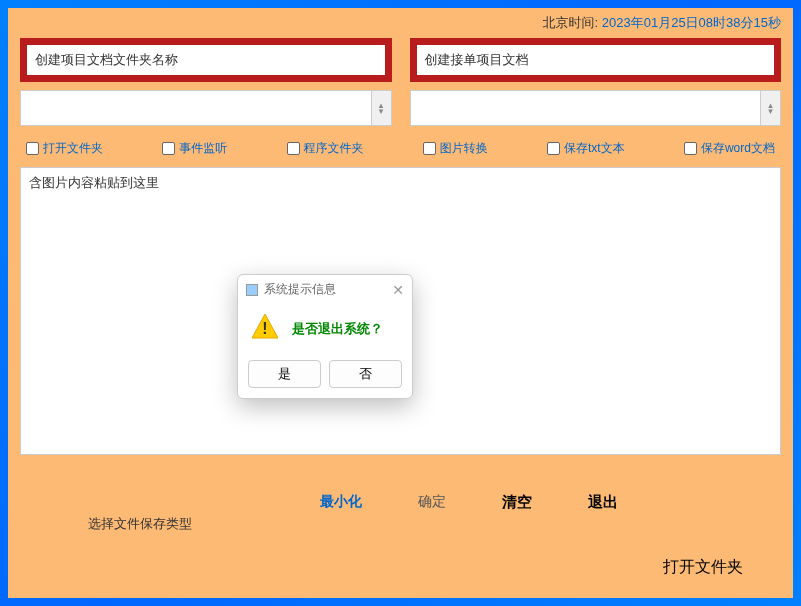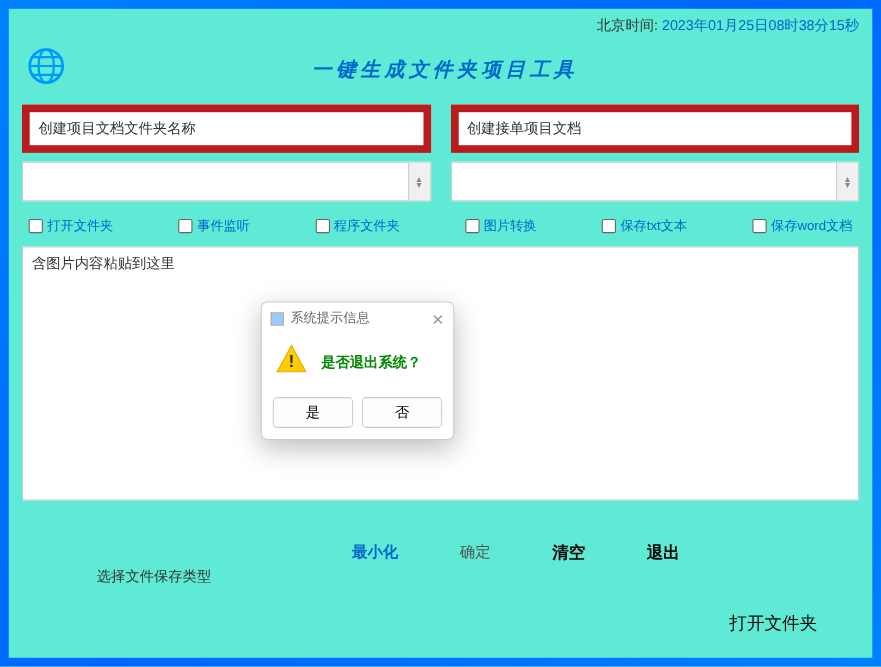--- a/index.html
+++ b/index.html
@@ -7,21 +7,21 @@
       font-family: "Microsoft YaHei", sans-serif;
       background: linear-gradient(135deg, #0080ff 0%, #06f 50%, #0080ff 100%);
       width: 801px;
       height: 606px;
       overflow: hidden;
       position: relative;
     }
     .window {
       position: absolute;
       top: 8px; left: 8px; right: 8px; bottom: 8px;
-      background: #5eead4;
+      background: #fdba74;
       display: flex;
       flex-direction: column;
     }
     .time-bar {
       text-align: right;
       padding: 6px 12px;
       font-size: 13px;
     }
     .time-label { color: #333; }
     .time-value { color: #0066cc; }
@@ -194,32 +194,20 @@
     }
   </style>
 </head>
 <body>
 
 <div class="window">
   <div class="time-bar">
     <span class="time-label">北京时间: </span><span class="time-value">2023年01月25日08时38分15秒</span>
   </div>
 
-  <div class="header">
-    <span class="globe-icon">
-      <svg width="36" height="36" viewBox="0 0 36 36">
-        <circle cx="18" cy="18" r="15" fill="none" stroke="#0099ff" stroke-width="2.5"></circle>
-        <ellipse cx="18" cy="18" rx="7" ry="15" fill="none" stroke="#0099ff" stroke-width="2"></ellipse>
-        <line x1="3" y1="18" x2="33" y2="18" stroke="#0099ff" stroke-width="2"></line>
-        <line x1="5" y1="10" x2="31" y2="10" stroke="#0099ff" stroke-width="2"></line>
-        <line x1="5" y1="26" x2="31" y2="26" stroke="#0099ff" stroke-width="2"></line>
-      </svg>
-    </span>
-    <div class="title">一键生成文件夹项目工具</div>
-  </div>
 
   <div class="input-row">
     <div class="input-group">
       <div class="label-box">创建项目文档文件夹名称</div>
     </div>
     <div class="input-group">
       <div class="label-box">创建接单项目文档</div>
     </div>
   </div>
 

